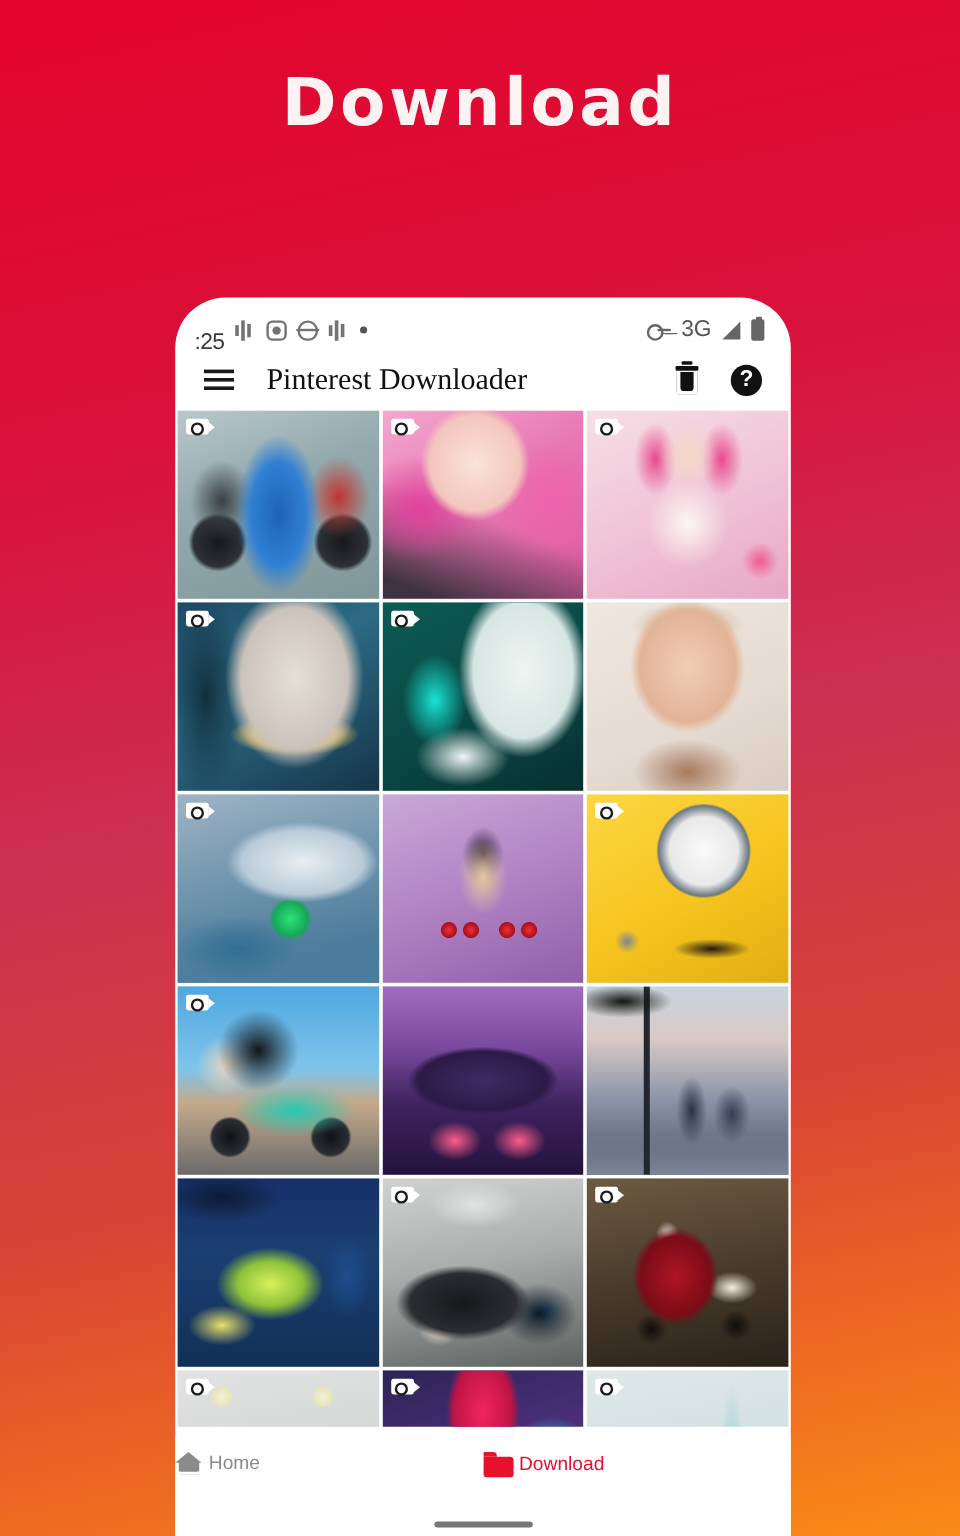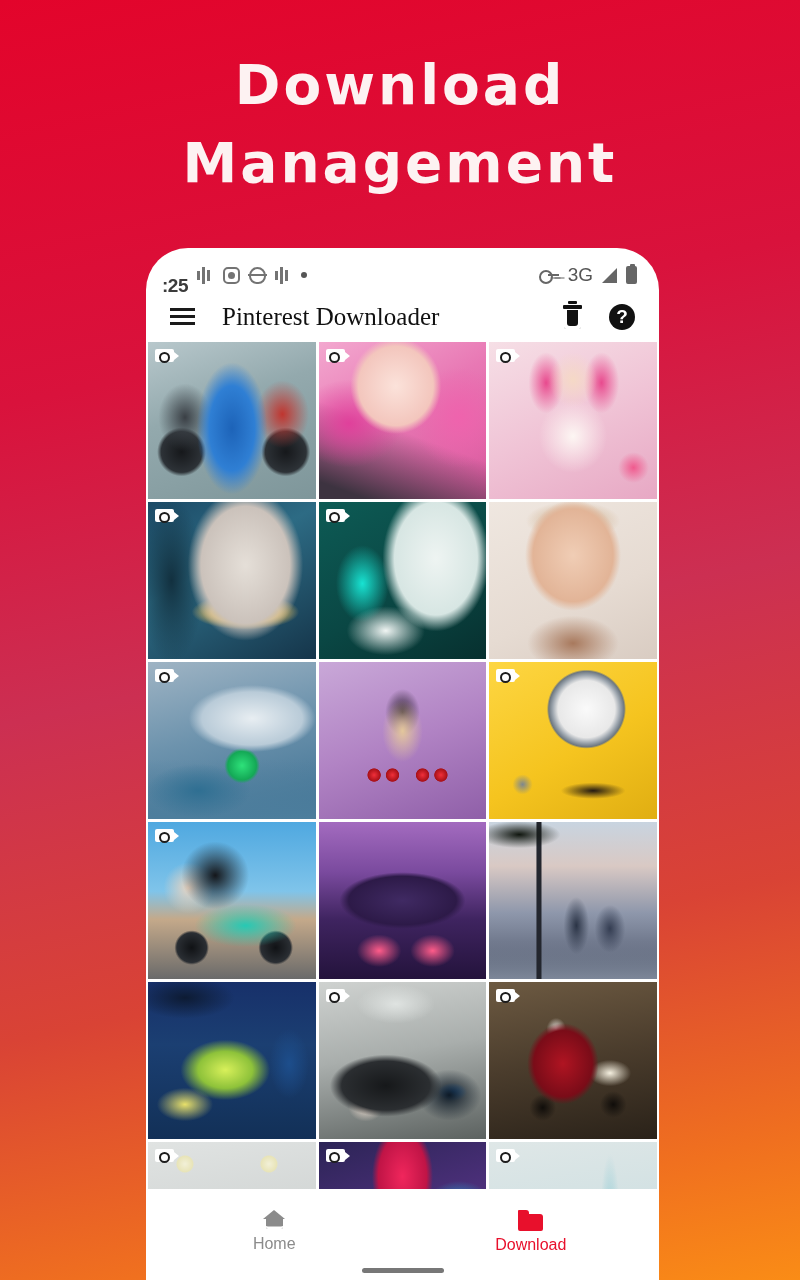--- a/index.html
+++ b/index.html
@@ -27,21 +27,21 @@
     background:#ffffff;
     border-radius:42px 42px 0 0;
     overflow:hidden;
   }
 
   
   .statusbar {
     height:44px; display:flex; align-items:center;
     padding:10px 22px 0 26px; gap:9px;
   }
-  .sb-time { font-size:19px; color:#3b3b3b; font-weight:700; letter-spacing:-.5px; margin-left:-10px;margin-top:22px;}
+  .sb-time { font-size:19px; color:#3b3b3b; font-weight:400; letter-spacing:-.5px; margin-left:-10px;margin-top:22px;}
   .sb-ic { width:17px; height:17px; display:inline-block; position:relative; opacity:.82; }
   .eq { background:
         linear-gradient(#555,#555) 0 4px/3px 9px no-repeat,
         linear-gradient(#555,#555) 5px 0/3px 17px no-repeat,
         linear-gradient(#555,#555) 10px 3px/3px 11px no-repeat; }
   .sq { border:2px solid #555; border-radius:5px; }
   .sq::before { content:""; position:absolute; left:3px; top:3px; width:7px; height:7px;
                 border-radius:50%; background:#555; }
   .snap { border:2px solid #555; border-radius:50% 50% 45% 45%; }
   .snap::before { content:""; position:absolute; left:-3px; top:5px; width:19px; height:2px; background:#555; }
@@ -83,42 +83,41 @@
            background:#fff; border-radius:2px; }
   .badge::before { content:""; position:absolute; left:3.5px; top:3px; width:7px; height:7px;
            border:2px solid #1d1d1d; border-radius:50%; }
   .badge::after { content:""; position:absolute; left:19px; top:2.5px;
            border-top:4px solid transparent; border-bottom:4px solid transparent;
            border-left:5px solid #fff; }
 
   
   .bottomnav { position:absolute; bottom:0; left:0; width:100%; height:84px; background:#fff;
                display:flex; align-items:flex-start; padding-top:12px; }
-  .navitem { flex:1; display:flex; flex-direction:column; align-items:center; gap:5px; cursor:pointer; }
+  .navitem { flex:1; display:flex; align-items:center; gap:5px; cursor:pointer; }
   .navlabel { font-size:16px; }
   .home-ic { width:23px; height:20px; position:relative; }
   .home-ic::before { content:""; position:absolute; left:0; top:0; width:0; height:0;
       border-left:11.5px solid transparent; border-right:11.5px solid transparent; border-bottom:9px solid #8b8b8b; }
   .home-ic::after { content:""; position:absolute; left:3px; top:8px; width:17px; height:11px;
       background:#8b8b8b; border-radius:0 0 2px 2px;
       box-shadow:inset 0 -4px 0 -1.5px #fff; }
   .fold-ic { width:25px; height:21px; position:relative; }
   .fold-ic::before { content:""; position:absolute; left:0; top:0; width:11px; height:4px;
       background:#e8102c; border-radius:1px 3px 0 0; }
   .fold-ic::after { content:""; position:absolute; left:0; top:3.5px; width:25px; height:17px;
       background:#e8102c; border-radius:0 3px 2px 2px; }
   .homebar { position:absolute; bottom:9px; left:50%; transform:translateX(-50%);
              width:82px; height:5px; border-radius:3px; background:#777; }
 </style>
 </head>
 <body>
 
 <div id="promo">
   <span class="l1">Download</span>
-  <span class="l2">Management</span>
 </div>
 
 <div id="phone">
 
   <div class="statusbar">
     <span class="sb-time">:25</span>
     <span class="sb-ic eq"></span>
     <span class="sb-ic sq"></span>
     <span class="sb-ic snap"></span>
     <span class="sb-ic eq"></span>

